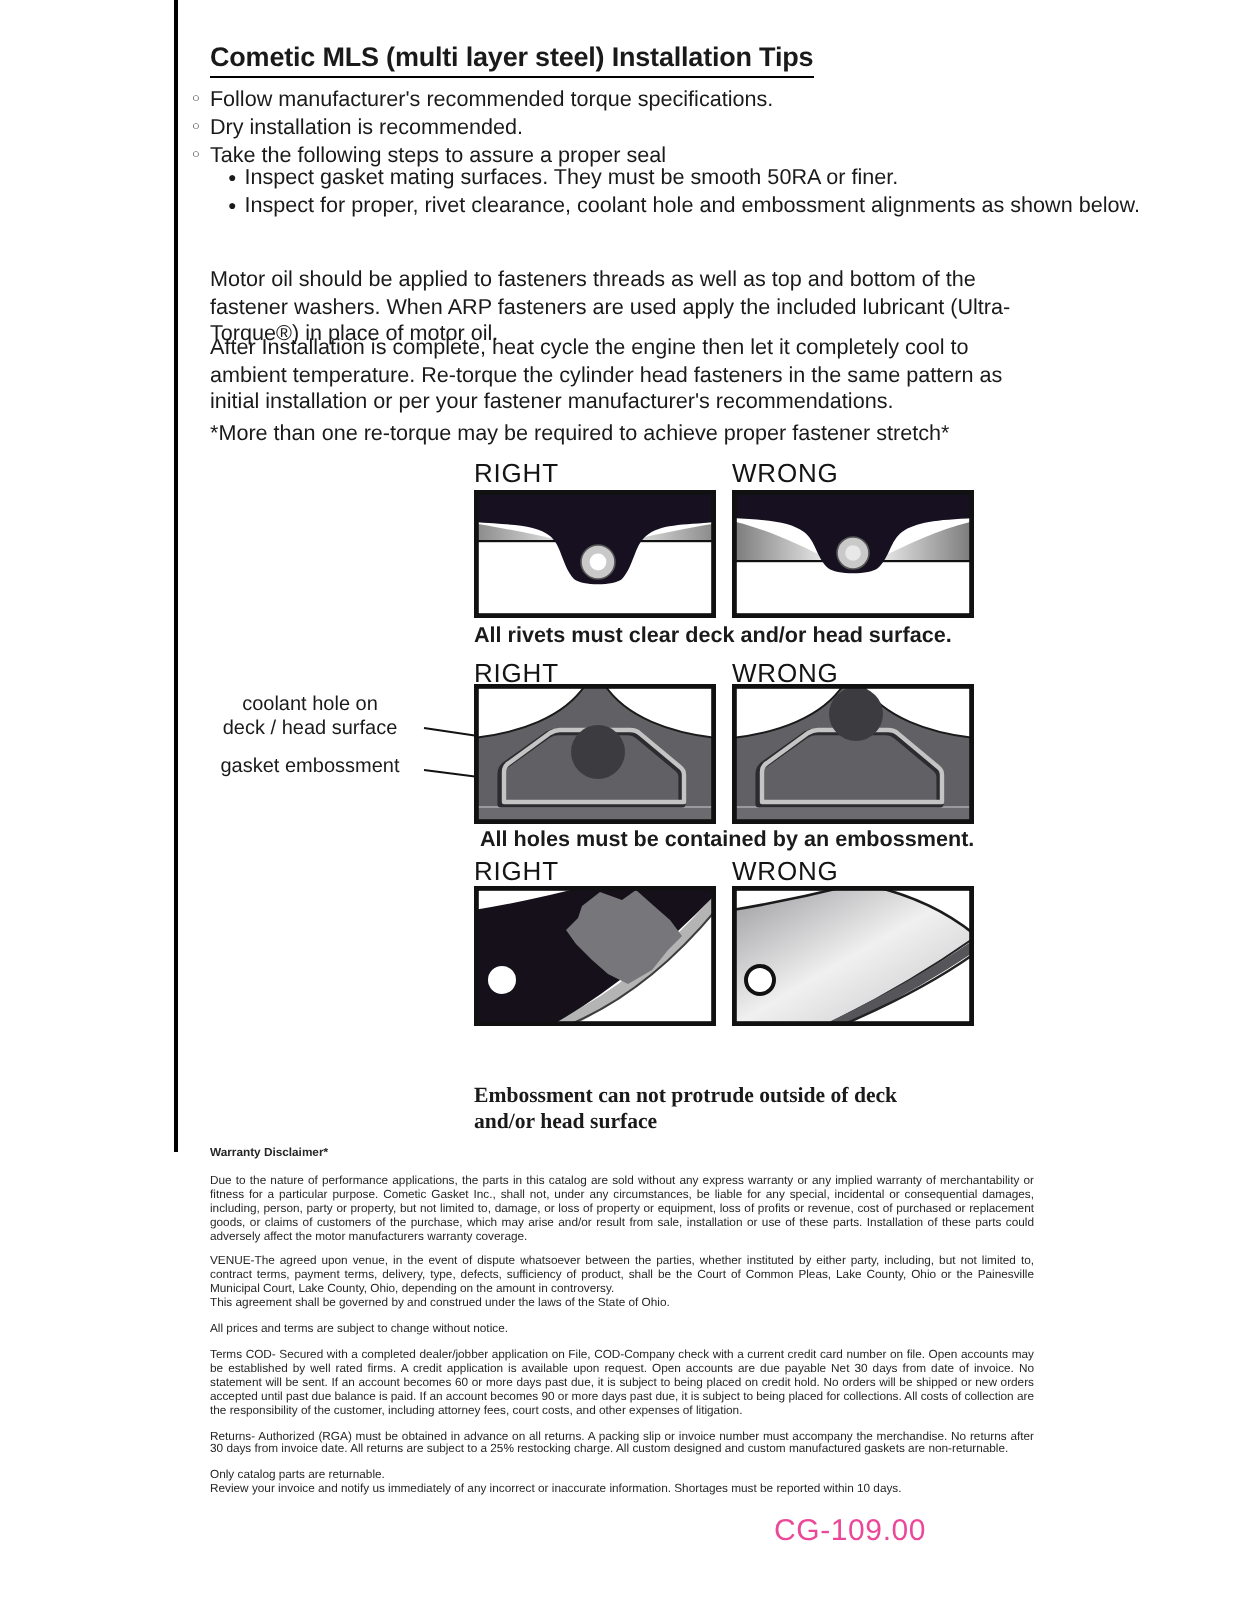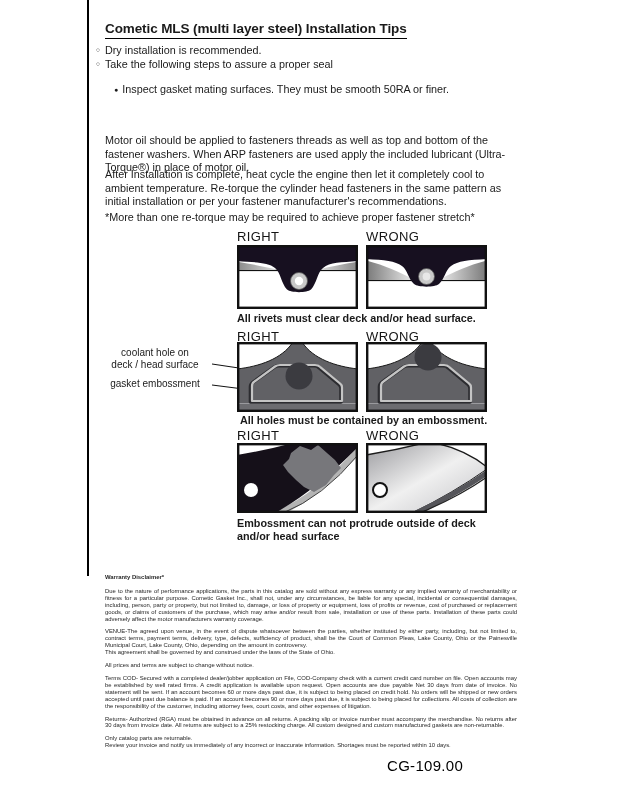--- a/index.html
+++ b/index.html
@@ -16,37 +16,39 @@
   .diesel-h{left:105px;top:116px;font-size:12.5px;font-weight:bold;}
   .para{left:105px;width:416px;font-size:10.8px;line-height:13.5px;}
   .rw-label{top:229px;width:121px;text-align:left;font-size:13px;letter-spacing:0.4px;color:#141414;}
   .caption{font-size:10.8px;font-weight:bold;line-height:13px;}
   .ann{left:100px;width:110px;text-align:center;font-size:10px;line-height:12px;}
   .warranty{left:105px;top:574px;width:412px;font-size:5.9px;line-height:6.9px;color:#262626;
             text-align:justify;}
   .warranty .wh{font-weight:bold;margin-bottom:7px;}
   .warranty p{margin:0 0 6px 0;}
   .warranty .tight{margin:0;}
-  .footer-code{left:387px;top:757px;font-size:15px;color:#000000;letter-spacing:0.3px;}
+  .footer-code{left:387px;top:757px;font-size:15px;color:#ec4899;letter-spacing:0.3px;}
   svg{display:block;}
 </style>
 </head>
 <body>
 
 <div class="page">
   <div class="vrule"></div>
 
   <div class="abs title">Cometic MLS (multi layer steel) Installation Tips</div>
 
   <div class="abs bullets">
+    <div class="bullet">Follow manufacturer's recommended torque specifications.</div>
     <div class="bullet">Dry installation is recommended.</div>
     <div class="bullet">Take the following steps to assure a proper seal</div>
   </div>
   <div class="abs subbullets">
     <div class="subbullet">Inspect gasket mating surfaces.  They must be smooth 50RA or finer.</div>
+    <div class="subbullet">Inspect for proper, rivet clearance, coolant hole and embossment alignments as shown below.</div>
   </div>
 
   <div class="abs para" style="top:134px;">Motor oil should be applied to fasteners threads as well as top and bottom of the fastener washers. When ARP fasteners are used apply the included lubricant (Ultra-Torque®) in place of motor oil.</div>
   <div class="abs para" style="top:168px;">After Installation is complete, heat cycle the engine then let it completely cool to ambient temperature. Re-torque the cylinder head fasteners in the same pattern as initial installation or per your fastener manufacturer's recommendations.</div>
   <div class="abs para" style="top:211px;">*More than one re-torque may be required to achieve proper fastener stretch*</div>
 
   <div class="abs rw-label" style="left:237px;">RIGHT</div>
   <div class="abs rw-label" style="left:366px;">WRONG</div>
 
   <div class="abs" style="left:237px;top:245px;">
@@ -168,21 +170,21 @@
       <rect x="0" y="0" width="121" height="70" fill="#fff"></rect>
       <path d="M0,70 L0,12 Q30,7 58,0 L70,0 Q100,7 121,24 L121,28 Q86,53 47,70 Z" fill="url(#w3g)" stroke="#1b1b1b" stroke-width="1.3"></path>
       <path d="M46,70 Q87,50 121,26" fill="none" stroke="#222" stroke-width="1"></path>
       <path d="M50,70 Q90,51 121,30" fill="none" stroke="#55555a" stroke-width="5"></path>
       <path d="M54,70 Q94,53 121,34" fill="none" stroke="#222" stroke-width="1.2"></path>
       <circle cx="14" cy="47" r="7" fill="#ffffff" stroke="#111" stroke-width="2"></circle>
       <rect x="1.2" y="1.2" width="118.6" height="67.6" fill="none" stroke="#111" stroke-width="2.4"></rect>
     </svg>
   </div>
 
-  <div class="abs caption" style="left:237px;top:517px;">
+  <div class="abs caption" style="left:237px;top:542px;font-family:Liberation Serif, serif;">
     <div>Embossment can not protrude outside of deck</div>
     <div>and/or head surface</div>
   </div>
 
   <div class="abs warranty">
     <div class="wh">Warranty Disclaimer*</div>
     <p>Due to the nature of performance applications, the parts in this catalog are sold without any express warranty or any implied warranty of merchantability or fitness for a particular purpose.  Cometic Gasket Inc., shall not, under any circumstances, be liable for any special, incidental or consequential damages, including, person, party or property, but not limited to, damage, or loss of property or equipment, loss of profits or revenue, cost of purchased or replacement goods, or claims of customers of the purchase, which may arise and/or result from sale, installation or use of these parts.  Installation of these parts could adversely affect the motor manufacturers warranty coverage.</p>
     <p class="tight">VENUE-The agreed upon venue, in the event of dispute whatsoever between the parties, whether instituted by either party, including, but not limited to, contract terms, payment terms, delivery, type, defects, sufficiency of product, shall be the Court of Common Pleas, Lake County, Ohio or the Painesville Municipal Court, Lake County, Ohio, depending on the amount in controversy.</p>
     <p>This agreement shall be governed by and construed under the laws of the State of Ohio.</p>
     <p>All prices and terms are subject to change without notice.</p>

